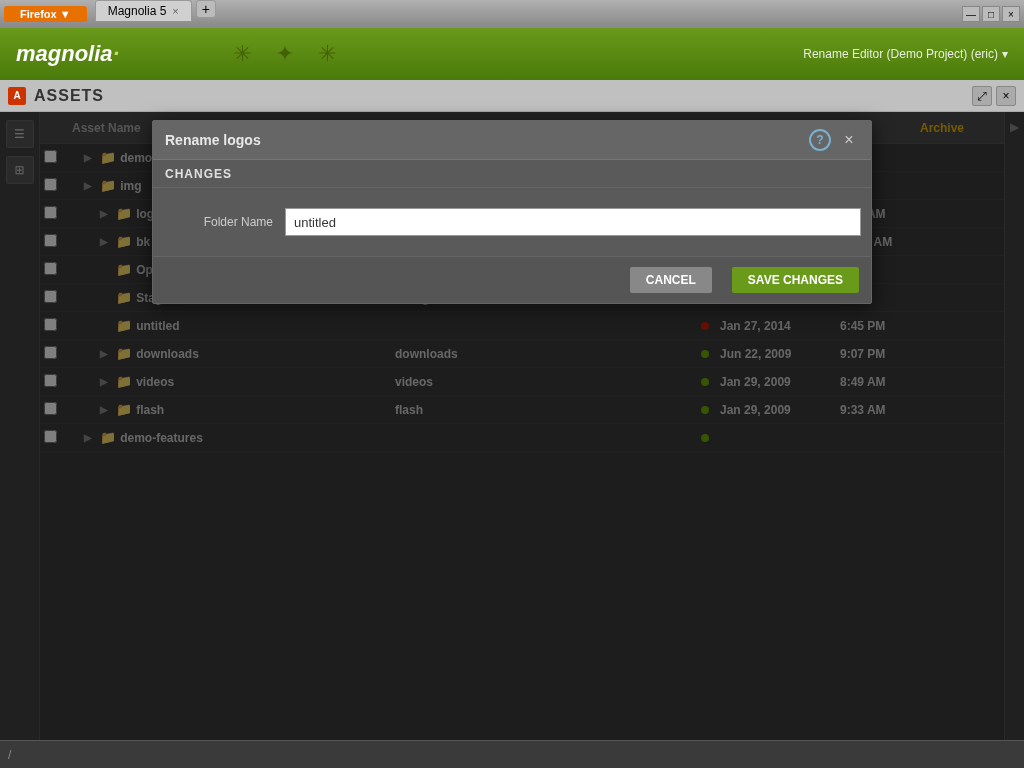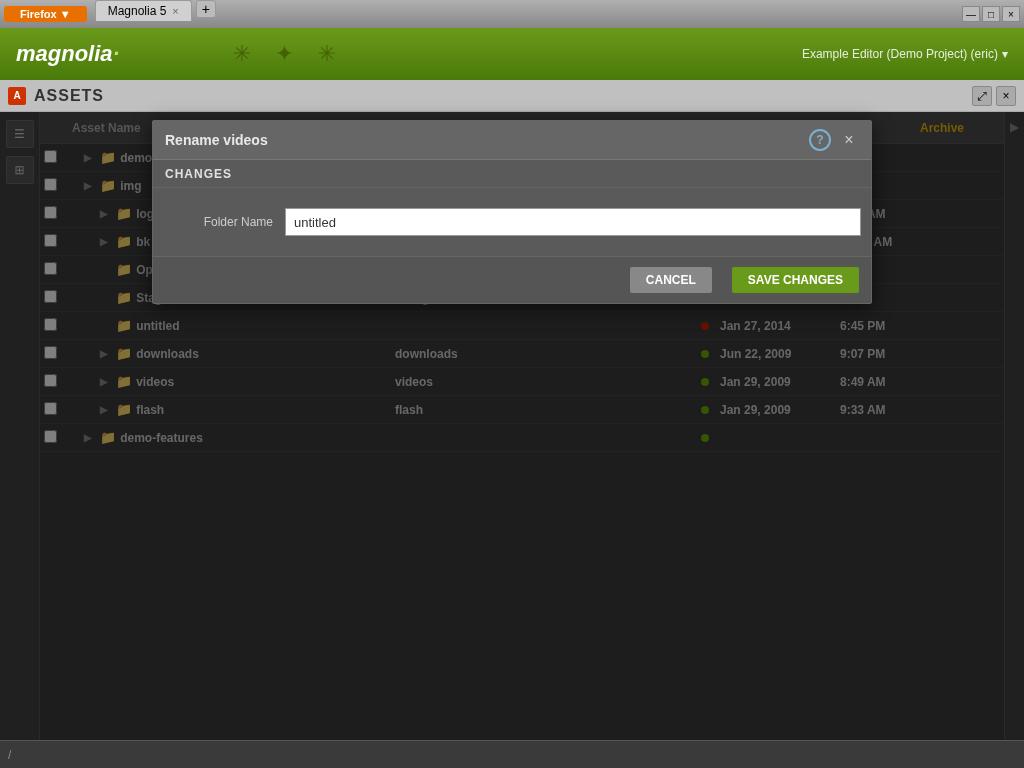--- a/index.html
+++ b/index.html
@@ -383,21 +383,21 @@
 <div class="magnolia-header">
   <div class="magnolia-logo">
     magnolia<span>·</span>
   </div>
   <div class="header-icons">
     <span class="header-icon">✳</span>
     <span class="header-icon">✦</span>
     <span class="header-icon">✳</span>
   </div>
   <div class="header-right">
-    <span>Example Editor (Demo Project) (eric)</span>
+    <span>Rename Editor (Demo Project) (eric)</span>
     <span>▾</span>
   </div>
 </div>
 
 <div class="assets-bar">
   <div class="assets-icon">
     <span>A</span>
   </div>
   <span class="assets-title">ASSETS</span>
   <div class="assets-bar-right">
@@ -599,21 +599,21 @@
   </div>
 
   <div class="right-panel">
     <span class="right-arrow">▶</span>
   </div>
 
   <div class="modal-overlay">
     <div class="modal">
 
       <div class="modal-header">
-        <span class="modal-title">Rename videos</span>
+        <span class="modal-title">Rename logos</span>
         <div class="modal-help">
           <span>?</span>
         </div>
         <div class="modal-close">
           <span>×</span>
         </div>
       </div>
 
       <div class="modal-section-header">
         <span class="modal-section-title">CHANGES</span>

